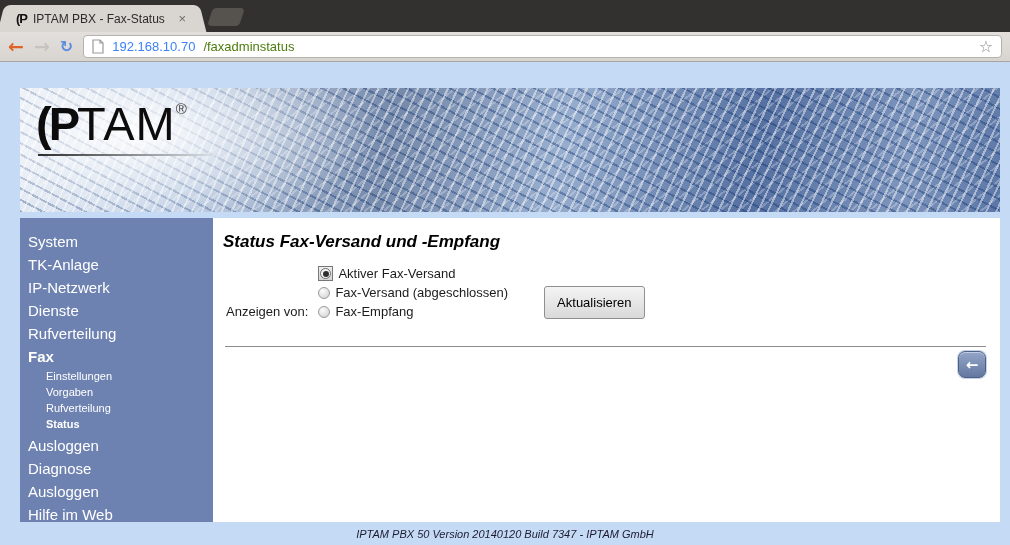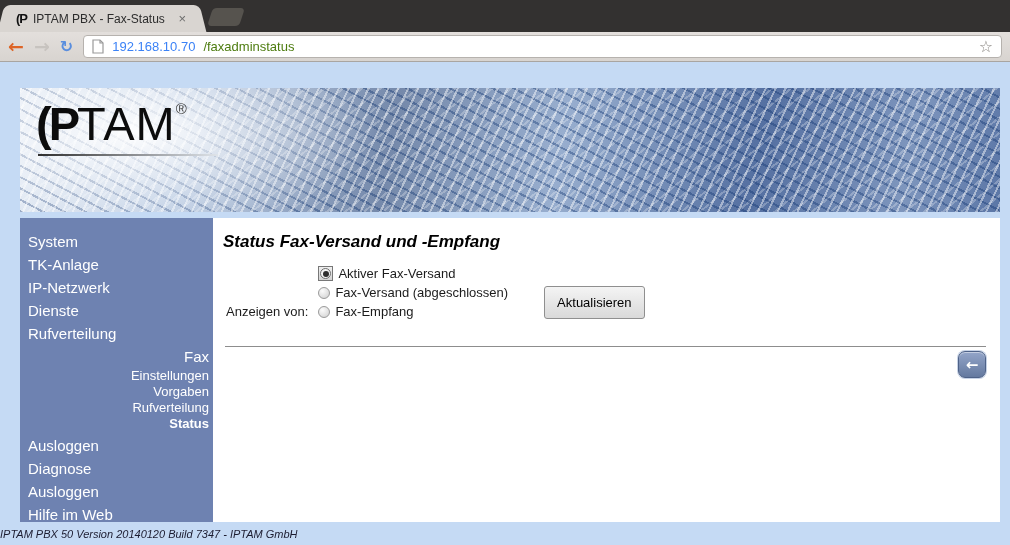--- a/index.html
+++ b/index.html
@@ -65,23 +65,23 @@
   }
 
   .main-row { display: flex; margin: 6px 10px 0 20px; height: 304px; }
 
   .sidebar {
     width: 193px; background: #6e82b1; color: #ffffff;
     padding: 12px 0 0 0; flex-shrink: 0;
   }
   .sidebar ul { list-style: none; }
   .nav-item { font-size: 15px; padding: 1px 4px 1px 8px; line-height: 21px; cursor: pointer; }
-  .nav-item.bold { font-weight: normal; text-align: right; }
+  .nav-item.bold { font-weight: bold; }
   .subnav { margin: 0 0 2px 0; }
-  .subnav .nav-sub { font-size: 13px; padding: 0 4px 0 26px; line-height: 16px; cursor: pointer; text-align: right; }
+  .subnav .nav-sub { font-size: 11px; padding: 0 4px 0 26px; line-height: 16px; cursor: pointer; }
   .subnav .nav-sub.bold { font-weight: bold; }
 
   .content { flex: 1; background: #ffffff; padding: 8px 8px 0 10px; display: flex; flex-direction: column; }
   .page-title { font-size: 17px; font-weight: bold; color: #000; margin: 6px 0 14px 0; font-style: italic; }
   .filter-row { display: flex; align-items: flex-end; font-size: 13px; color: #1c1c1c; }
   .filter-label { margin: 3px 10px 0 3px; white-space: nowrap; }
   .radio-list { display: flex; flex-direction: column; gap: 4px; }
   .radio-row { display: flex; align-items: center; gap: 5px; height: 15px; }
   .radio {
     width: 12px; height: 12px; border-radius: 50%;
@@ -110,21 +110,21 @@
   .back-row { display: flex; justify-content: flex-end; padding: 4px 6px 0 0; }
   .back-btn {
     width: 28px; height: 27px; border-radius: 7px;
     background: linear-gradient(#93a5c9, #64799f);
     border: 1px solid #4e6288;
     box-shadow: 0 0 0 1px #c6d2e6, inset 0 1px 0 rgba(255,255,255,0.45);
     color: #ffffff; font-family: "DejaVu Sans", sans-serif; font-weight: bold; font-size: 15px;
     display: flex; align-items: center; justify-content: center; cursor: pointer;
   }
 
-  .footer { height: 23px; display: flex; align-items: center; justify-content: flex-start; }
+  .footer { height: 23px; display: flex; align-items: center; justify-content: center; }
   .footer-text { font-size: 11px; font-style: italic; color: #1c1c30; }
 
   .doc-icon { flex-shrink: 0; }
 </style>
 </head>
 <body>
 
 <div class="tabstrip">
   <div class="tab">
     <span class="favicon">(P</span>

